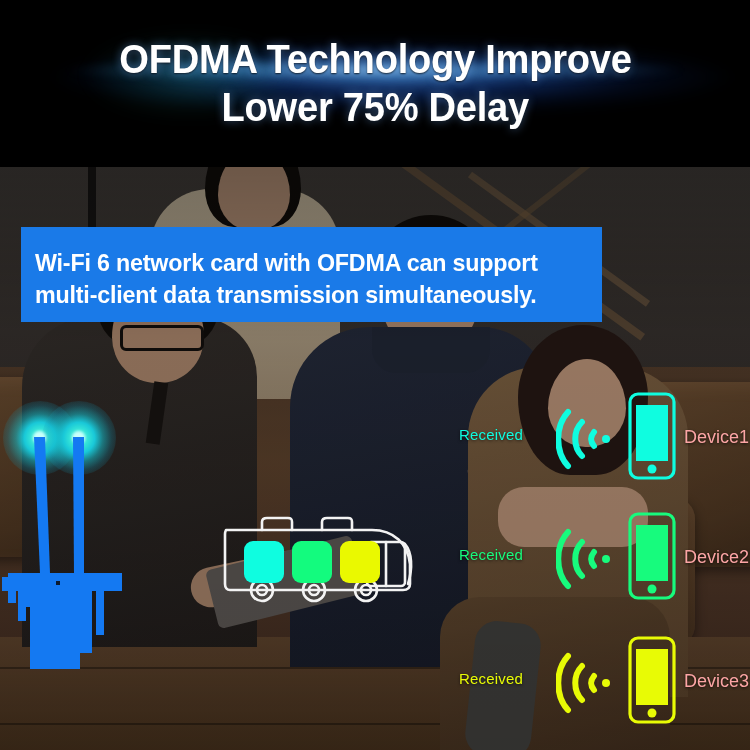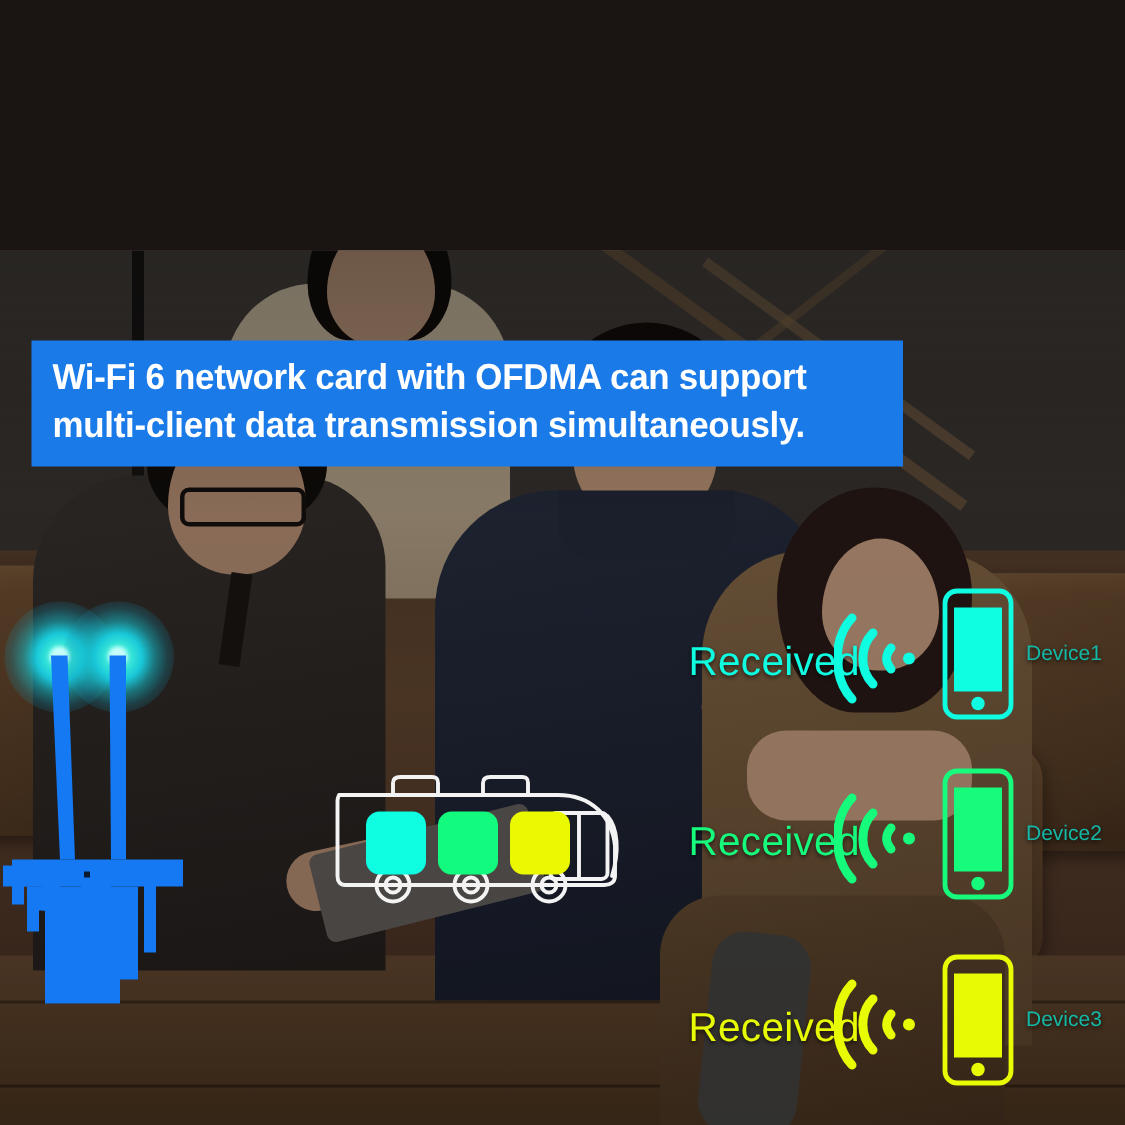--- a/index.html
+++ b/index.html
@@ -148,21 +148,21 @@
   .photo-dim {
     position: absolute; left: 0; top: 0; width: 750px; height: 583px;
     background: linear-gradient(180deg, rgba(0,0,0,.46) 0%, rgba(0,0,0,.30) 30%, rgba(0,0,0,.34) 100%);
   }
 
   
   .callout {
     position: absolute;
     left: 21px; top: 227px;
     width: 581px;
-    padding: 9px 14px 11px 14px;
+    padding: 20px 14px 11px 14px;
     background: #1a7ae8;
     z-index: 20;
     box-sizing: border-box;
   }
   .callout-line {
     color: #ffffff;
     font-size: 24px;
     font-weight: 600;
     line-height: 1.33;
     letter-spacing: -0.2px;
@@ -201,42 +201,51 @@
 
   
   .drow {
     position: absolute;
     z-index: 21;
     display: flex;
     align-items: center;
   }
   .drow-received {
     position: absolute;
-    font-size: 27px;
+    font-size: 15px;
     font-weight: 400;
     letter-spacing: .2px;
     white-space: nowrap;
     text-shadow: 0 1px 3px rgba(0,0,0,.65);
   }
   .drow-wifi { position: absolute; }
   .drow-phone { position: absolute; }
   .drow-label {
     position: absolute;
-    color: #14b8a6;
-    font-size: 14px;
+    color: #fca5a5;
+    font-size: 18px;
     font-weight: 400;
     white-space: nowrap;
     text-shadow: 0 1px 3px rgba(0,0,0,.7);
   }
 </style>
 </head>
 <body>
 
 <div id="stage">
 
+  <div class="header" style="background: rgb(0, 0, 0);">
+    <div class="glow-a"></div>
+    <div class="glow-b"></div>
+    <div class="glow-c"></div>
+    <div class="header-text">
+      <div class="header-line" style="color: rgb(255, 255, 255);">OFDMA Technology Improve</div>
+      <div class="header-line" style="color: rgb(255, 255, 255);">Lower 75% Delay</div>
+    </div>
+  </div>
 
   <div class="photo">
     <div class="ph-wall"></div>
     <div class="ph-wallpanel"></div>
     <div class="ph-stair1"></div>
     <div class="ph-stair2"></div>
     <div class="ph-stair3"></div>
 
     <div class="ph-couch"></div>
     <div class="ph-cushion" style="left:-30px; top:210px; width:150px; height:180px;"></div>

